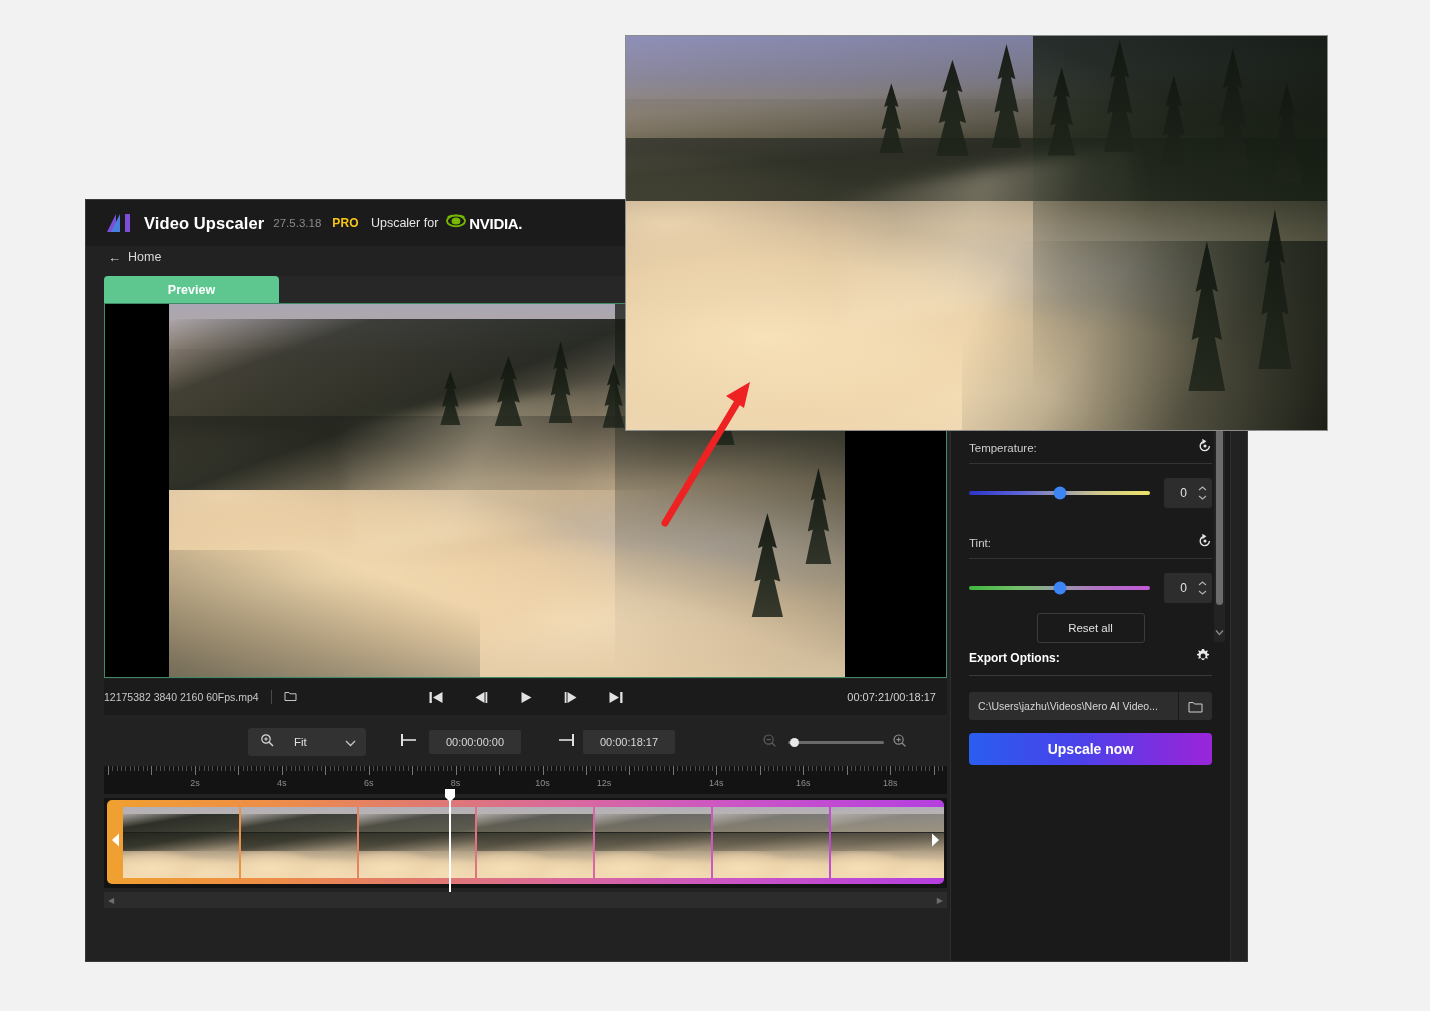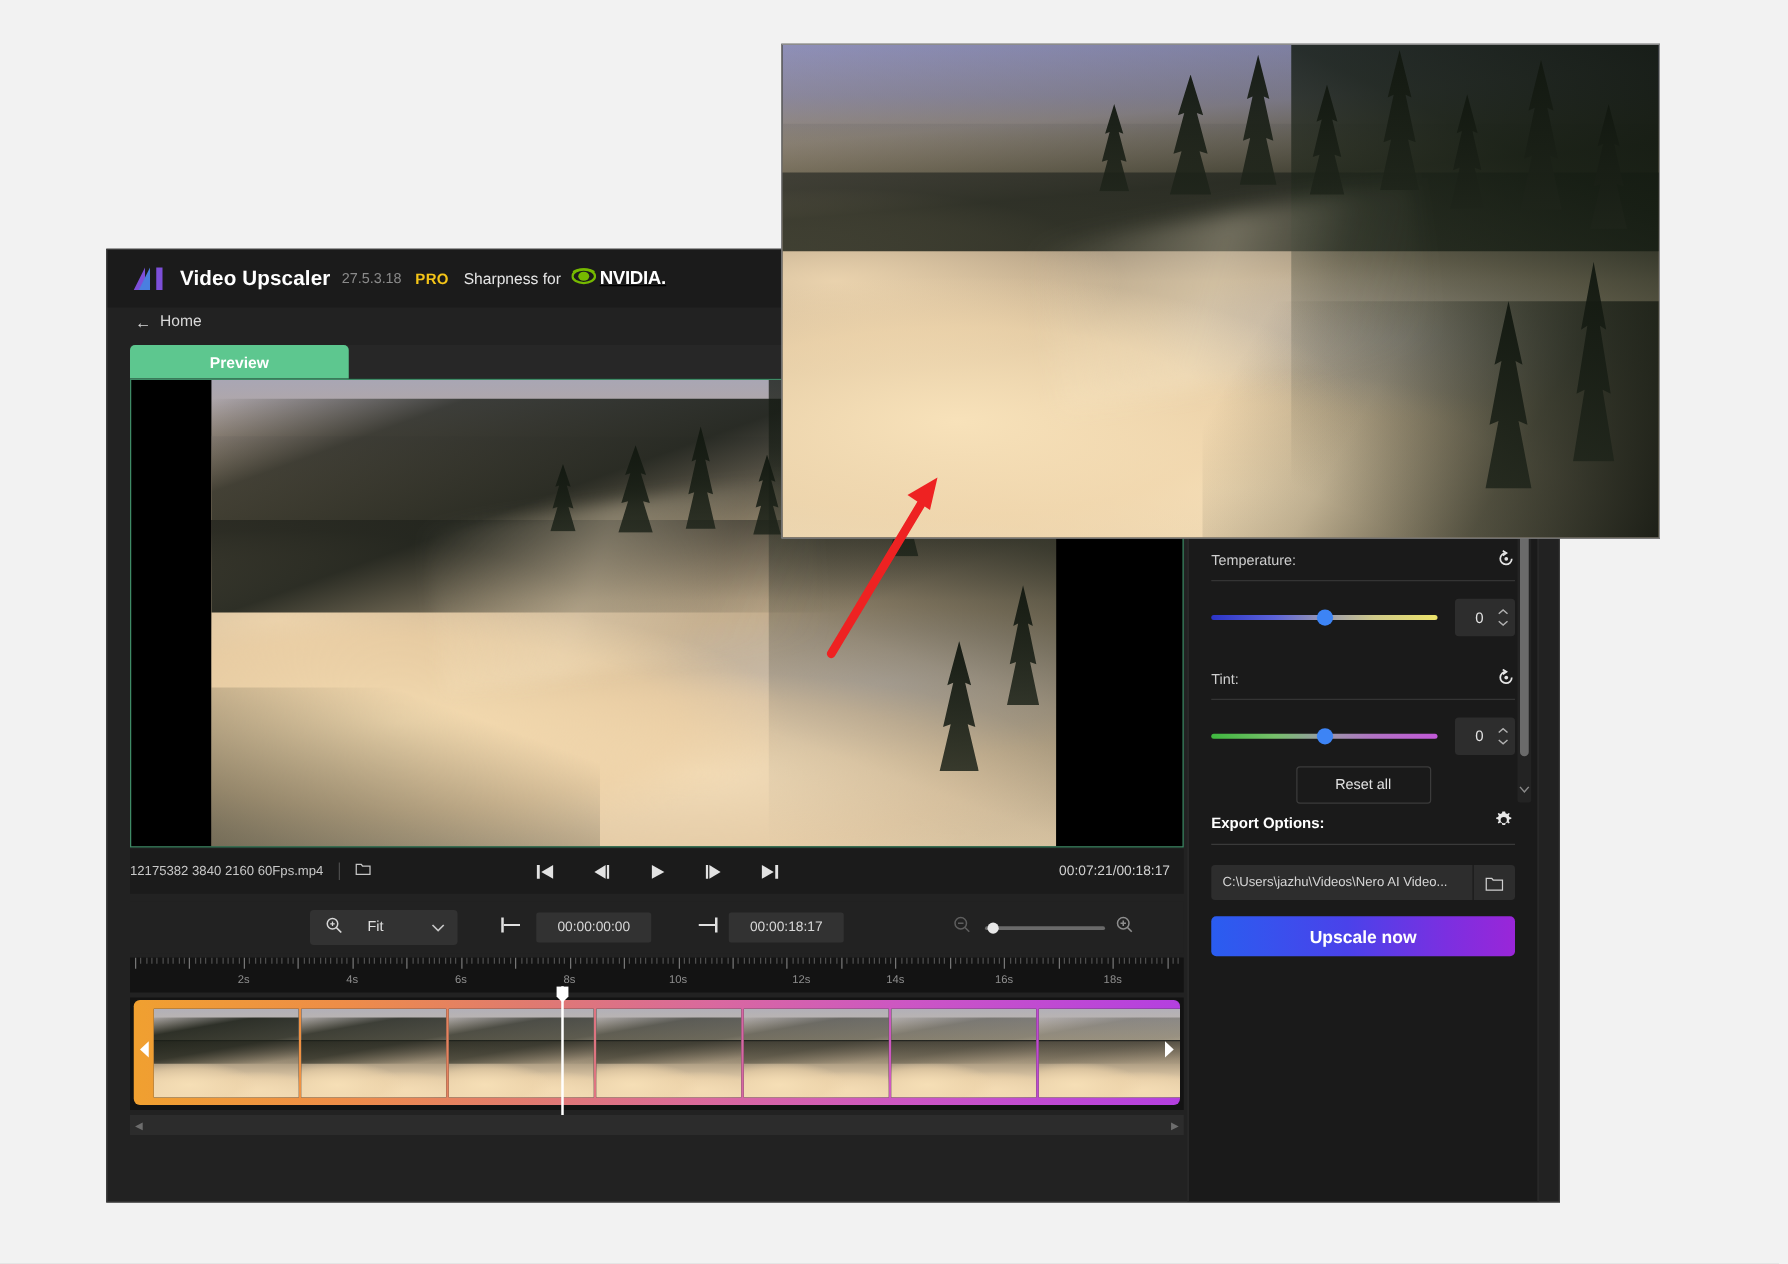--- a/index.html
+++ b/index.html
@@ -60,21 +60,21 @@
     color: #8a8a8a; font-size: 11.5px; margin-left: 9px;
   }
   #pro-badge {
     color: #f5c518; font-size: 12px; font-weight: bold;
     margin-left: 11px; letter-spacing: 0.2px;
   }
   #optimized-label {
     color: #e6e6e6; font-size: 12.5px; margin-left: 12px;
   }
   #nvidia-logo {
-    display: inline-flex; margin-left: 8px; text-decoration: underline;
+    display: inline-flex; align-items: center; margin-left: 8px;
   }
   #nvidia-eye { margin-right: 3px; }
   #nvidia-word {
     color: #ffffff; font-size: 15px; font-weight: bold;
     letter-spacing: -0.3px; font-stretch: condensed;
     font-family: "Liberation Sans Narrow", "Liberation Sans", sans-serif;
   }
   #nvidia-dot { color: #ffffff; font-size: 15px; font-weight: bold; }
 
   
@@ -501,21 +501,21 @@
 
   <div id="titlebar">
     <span class="brand-logo">
       <span class="bl-a"></span>
         <span class="bl-a2"></span>
         <span class="bl-i"></span>
     </span>
     <span id="app-title">Video Upscaler</span>
     <span id="app-version">27.5.3.18</span>
     <span id="pro-badge">PRO</span>
-    <span id="optimized-label">Sharpness for</span>
+    <span id="optimized-label">Upscaler for</span>
     <span id="nvidia-logo">
       <span id="nvidia-eye">
         <svg width="20" height="14" viewBox="0 0 20 14">
           <ellipse cx="10" cy="7" rx="9" ry="5.4" fill="none" stroke="#76b900" stroke-width="1.8"></ellipse>
           <ellipse cx="10" cy="7" rx="4.4" ry="3.6" fill="#76b900"></ellipse>
           <path d="M1.5 3.5 C5 0.5, 15 0.5, 18.5 3.5" fill="none" stroke="#76b900" stroke-width="1.4"></path>
         </svg>
       </span>
       <span id="nvidia-word">NVIDIA</span>
       <span id="nvidia-dot">.</span>
@@ -844,21 +844,21 @@
         <div class="tick-minor" style="left: 820.928px;"></div>
         <div class="tick-minor" style="left: 825.273px;"></div>
         <div class="tick-major" style="left: 829.619px;"></div>
         <div class="tick-minor" style="left: 833.964px;"></div>
         <div class="tick-minor" style="left: 838.309px;"></div>
         <div class="tick-label" style="left: 90.9072px;">2s</div>
         <div class="tick-label" style="left: 177.814px;">4s</div>
         <div class="tick-label" style="left: 264.722px;">6s</div>
         <div class="tick-label" style="left: 351.629px;">8s</div>
         <div class="tick-label" style="left: 438.536px;">10s</div>
-        <div class="tick-label" style="left: 537px; text-align: right;">12s</div>
+        <div class="tick-label" style="left: 500px; text-align: right;">12s</div>
         <div class="tick-label" style="left: 612.351px;">14s</div>
         <div class="tick-label" style="left: 699.258px;">16s</div>
         <div class="tick-label" style="left: 786.165px;">18s</div>
       </div>
 
     <div id="filmstrip-wrap">
       <div id="filmstrip">
         <span id="strip-handle-left">
           <svg width="9" height="15" viewBox="0 0 9 15">
               <path d="M8 1 L8 14 L1 7.5 Z" fill="#ffffff"></path>

